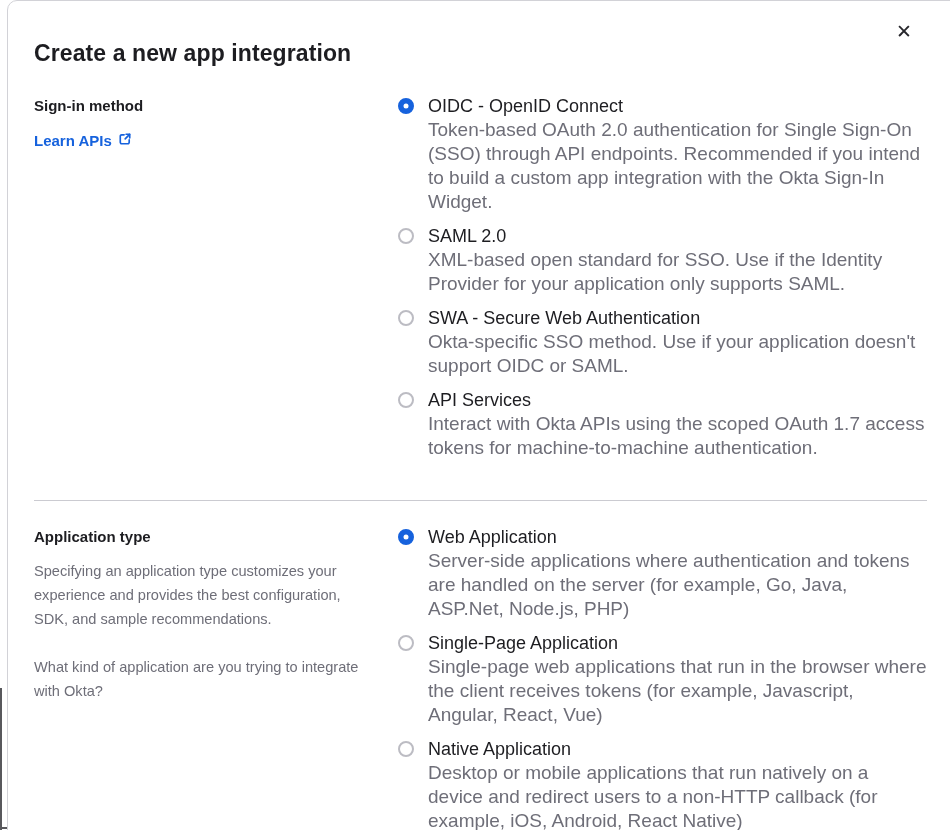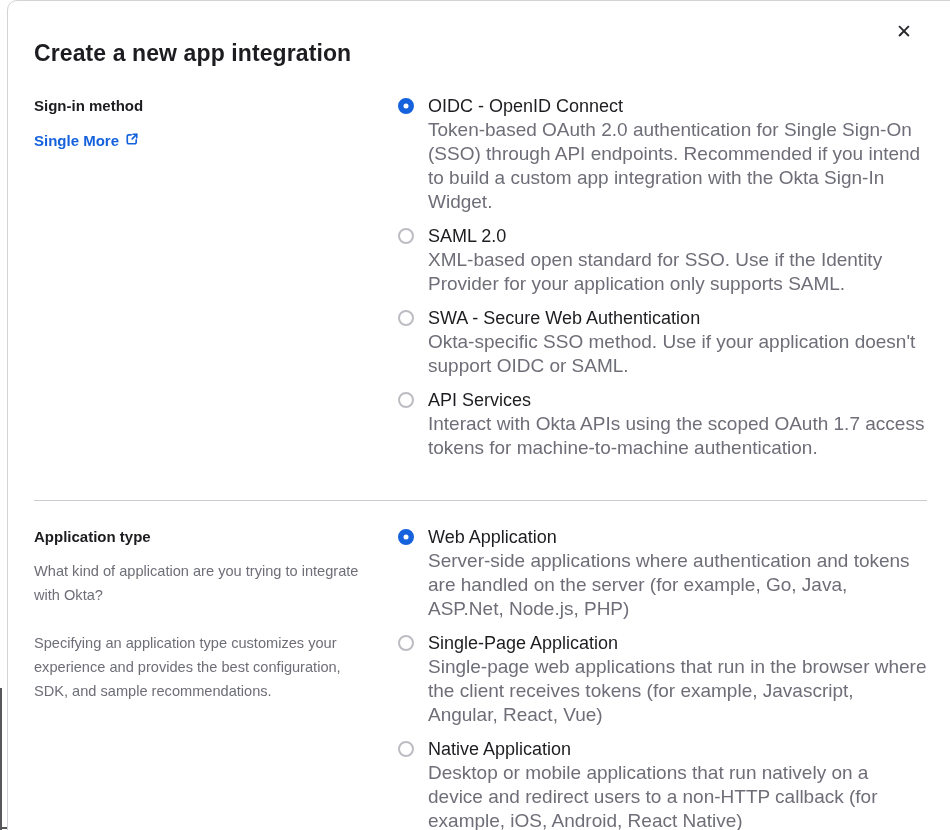--- a/index.html
+++ b/index.html
@@ -159,21 +159,21 @@
   <button class="close-btn">✕</button>
 
   <div class="modal-inner">
 
     <h1 class="modal-title">Create a new app integration</h1>
 
     <div class="section section-signin">
       <div class="col-left">
         <div class="section-heading">Sign-in method</div>
         <a class="learn-more">
-          <span>Single More</span>
+          <span>Learn APIs</span>
           <span class="ext-icon">
             <svg width="14" height="14" viewBox="0 0 16 16" fill="none">
               <path d="M7 3.2 H4.2 A1.6 1.6 0 0 0 2.6 4.8 V11.8 A1.6 1.6 0 0 0 4.2 13.4 H11.2 A1.6 1.6 0 0 0 12.8 11.8 V9" stroke="#1662dd" stroke-width="1.9" stroke-linecap="round"></path>
               <path d="M9.2 2.6 H13.4 V6.8" stroke="#1662dd" stroke-width="1.9" stroke-linecap="round" stroke-linejoin="round"></path>
               <path d="M13.2 2.8 L8.2 7.8" stroke="#1662dd" stroke-width="1.9" stroke-linecap="round"></path>
             </svg>
           </span>
         </a>
       </div>
       <div class="col-right">
@@ -211,22 +211,22 @@
         </div>
 
       </div>
     </div>
 
     <hr class="divider">
 
     <div class="section section-apptype">
       <div class="col-left">
         <div class="section-heading">Application type</div>
+        <p class="left-para">Specifying an application type customizes your experience and provides the best configuration, SDK, and sample recommendations.</p>
         <p class="left-para">What kind of application are you trying to integrate with Okta?</p>
-        <p class="left-para">Specifying an application type customizes your experience and provides the best configuration, SDK, and sample recommendations.</p>
       </div>
       <div class="col-right">
 
         <div class="option">
           <span class="radio selected"></span>
           <div>
             <div class="option-label">Web Application</div>
             <div class="option-desc">Server-side applications where authentication and tokens are handled on the server (for example, Go, Java, ASP.Net, Node.js, PHP)</div>
           </div>
         </div>

